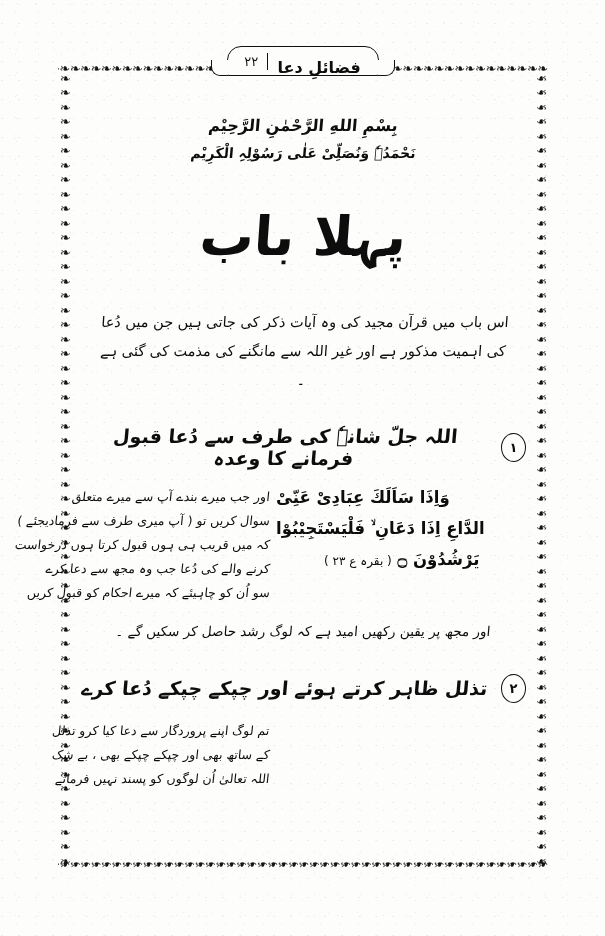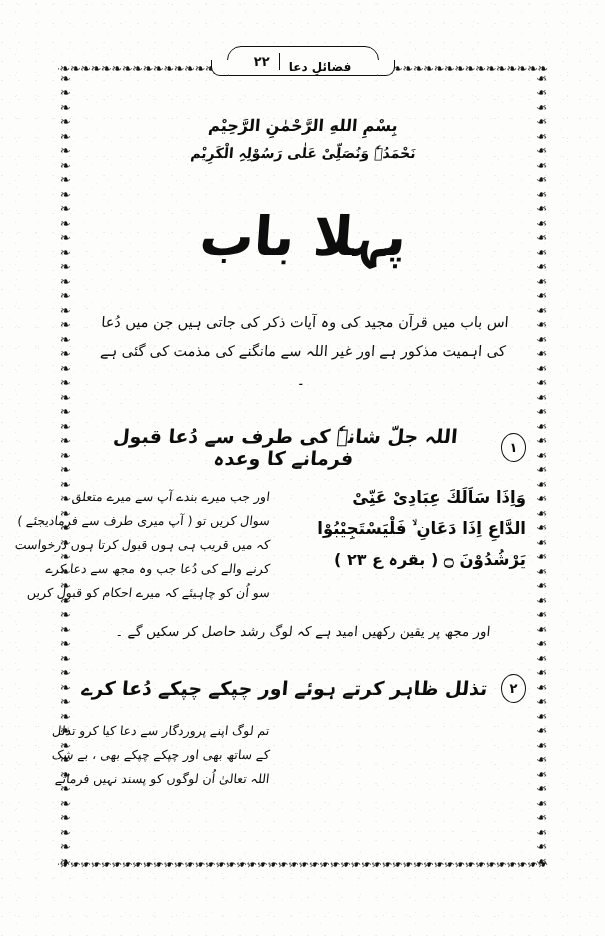--- a/index.html
+++ b/index.html
@@ -103,33 +103,33 @@
   .cartouche-inner {
     position: absolute;
     inset: 0;
     display: flex;
     align-items: center;
     justify-content: center;
     gap: 9px;
     direction: rtl;
   }
   .cartouche-title {
-    font-size: 12px;
+    font-size: 16px;
     font-weight: 600;
     letter-spacing: .3px;
     margin-top: 12px;
   }
   .cartouche-sep {
     width: 1.2px;
     height: 17px;
     background: #111;
   }
   .cartouche-page {
     font-size: 13px;
-    font-weight: 700;
+    font-weight: 400;
     text-align: right;
   }
 
   
   .content {
     position: absolute;
     left: 80px;
     top: 92px;
     width: 446px;
     direction: rtl;
@@ -205,33 +205,34 @@
   
   .ayah-block {
     display: flex;
     flex-direction: row;
     direction: rtl;
     margin-top: 14px;
     gap: 6px;
   }
   .ayah-col {
     flex: 0 0 250px;
-    text-align: right;
+    text-align: left;
     direction: rtl;
   }
   .ayah-line {
     font-size: 16.5px;
     font-weight: 700;
     line-height: 1.85;
     letter-spacing: .2px;
   }
   .ayah-ref {
-    font-size: 16px;
-    font-weight: 700;
+    font-size: 12px;
+    font-weight: 400;
     letter-spacing: .2px;
+    margin-left: 48px;
   }
   .trans-col {
     flex: 1 1 auto;
     direction: rtl;
     text-align: right;
     padding-top: 2px;
   }
   .trans-line {
     font-size: 12.5px;
     line-height: 1.92;

